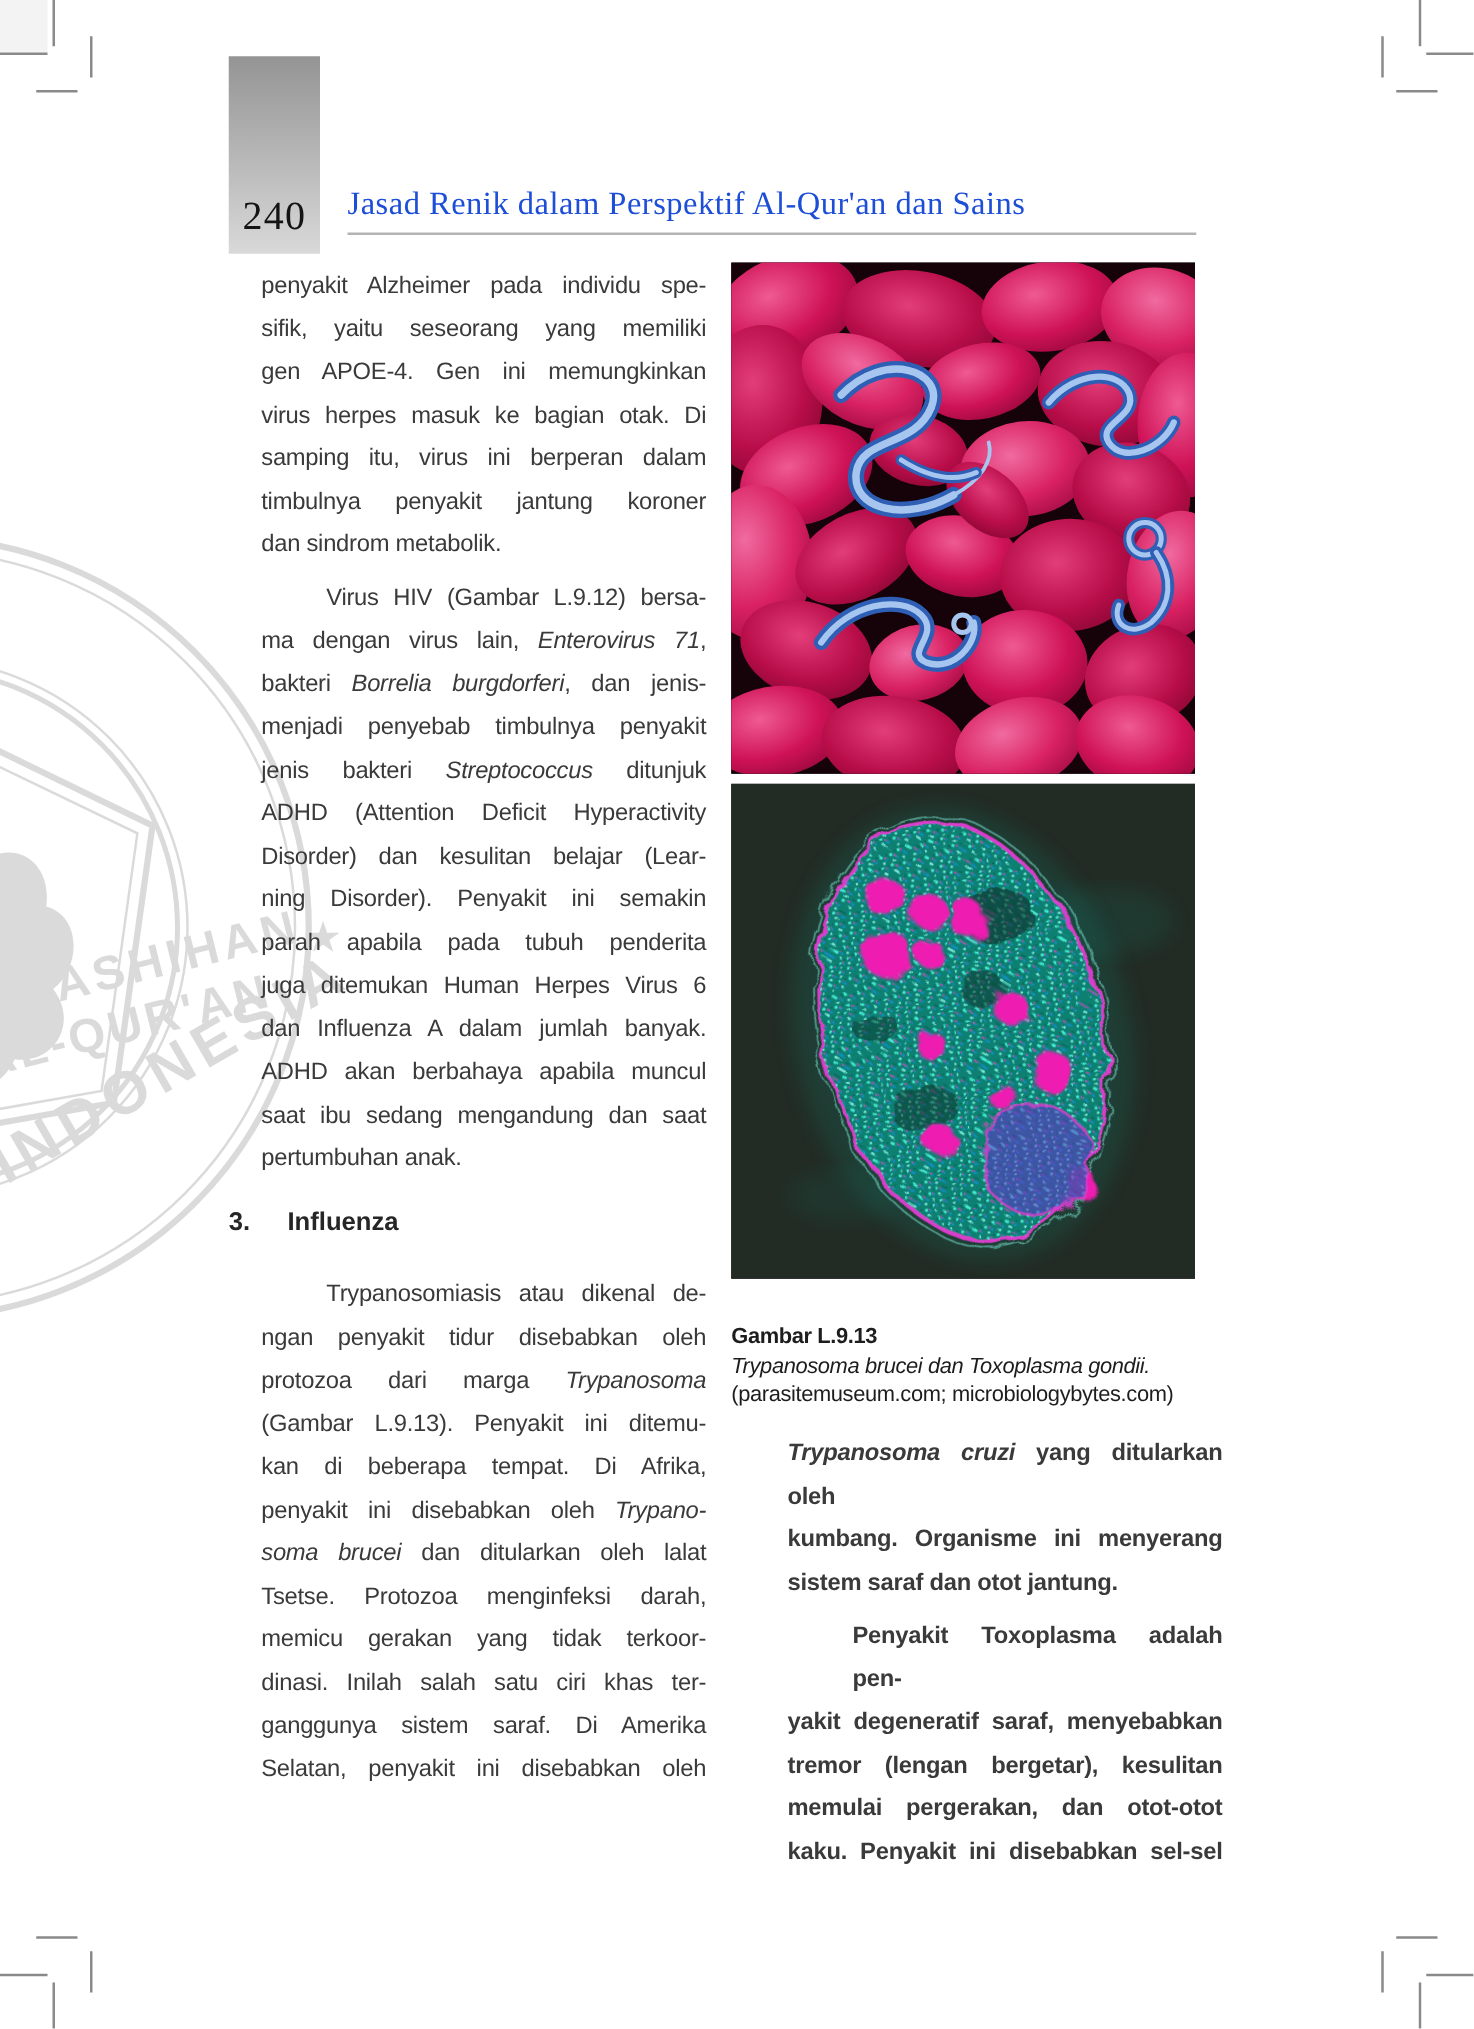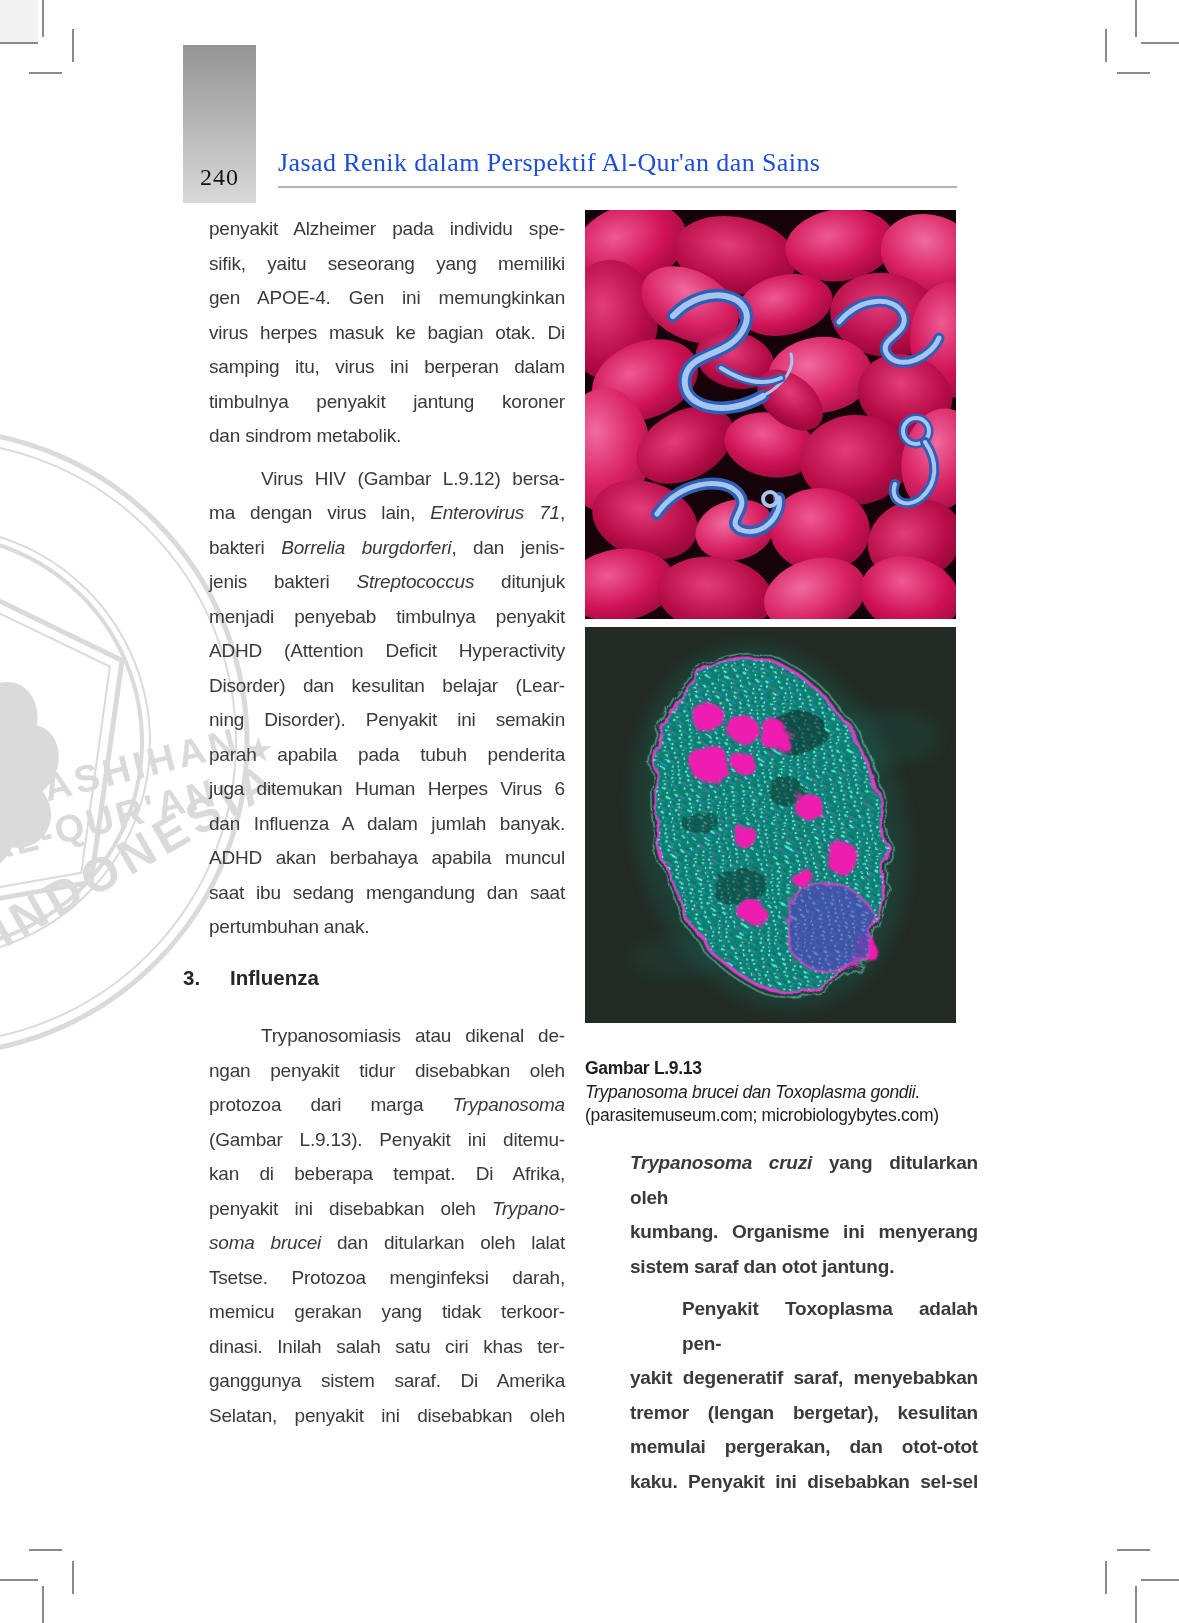--- a/index.html
+++ b/index.html
@@ -8,21 +8,21 @@
   .mark{position:absolute;background:#8a8a8a;}
   .corner-shade{position:absolute;left:0;top:0;width:38px;height:42px;background:#f3f3f3;}
 
   
   .stamp{position:absolute;left:-415px;top:392px;width:700px;height:700px;opacity:.55;z-index:0;}
 
   
   .header-bar{position:absolute;left:183px;top:45px;width:73px;height:158px;
       background:linear-gradient(180deg,#949494 0%,#b5b5b5 48%,#d9d9d9 100%);}
   .page-num{position:absolute;left:0;bottom:12px;width:100%;text-align:center;
-      font-family:"Liberation Serif",serif;font-size:24px;color:#141414;letter-spacing:1px;}
+      font-family:"Liberation Serif",serif;font-size:32px;color:#141414;letter-spacing:1px;}
   .header-title{position:absolute;left:278px;top:148px;font-family:"Liberation Serif",serif;
       font-size:26px;color:#1d4ed8;letter-spacing:.4px;white-space:nowrap;}
   .header-rule{position:absolute;left:278px;top:186px;width:679px;height:2px;background:#b3b3b3;}
 
   
   .col{position:absolute;z-index:2;color:#3a3a3a;font-size:19px;line-height:34.5px;
        letter-spacing:-0.2px;}
   .col-left{left:183px;top:212px;width:382px;}
   .col-right{left:604px;top:1146px;width:374px;font-weight:bold;}
   .para{margin:0 0 8px 0;}
@@ -104,22 +104,22 @@
         <div class="line">gen APOE-4. Gen ini memungkinkan</div>
         <div class="line">virus herpes masuk ke bagian otak. Di</div>
         <div class="line">samping itu, virus ini berperan dalam</div>
         <div class="line">timbulnya penyakit jantung koroner</div>
         <div class="line endline">dan sindrom metabolik.</div>
       </div>
       <div class="para">
         <div class="line first">Virus HIV (Gambar L.9.12) bersa-</div>
         <div class="line">ma dengan virus lain, <i>Enterovirus 71</i>,</div>
         <div class="line">bakteri <i>Borrelia burgdorferi</i>, dan jenis-</div>
+        <div class="line">menjadi penyebab timbulnya penyakit</div>
         <div class="line">jenis bakteri <i>Streptococcus</i> ditunjuk</div>
-        <div class="line">menjadi penyebab timbulnya penyakit</div>
         <div class="line">ADHD (Attention Deficit Hyperactivity</div>
         <div class="line">Disorder) dan kesulitan belajar (Lear-</div>
         <div class="line">ning Disorder). Penyakit ini semakin</div>
         <div class="line">parah apabila pada tubuh penderita</div>
         <div class="line">juga ditemukan Human Herpes Virus 6</div>
         <div class="line">dan Influenza A dalam jumlah banyak.</div>
         <div class="line">ADHD akan berbahaya apabila muncul</div>
         <div class="line">saat ibu sedang mengandung dan saat</div>
         <div class="line endline">pertumbuhan anak.</div>
       </div>

